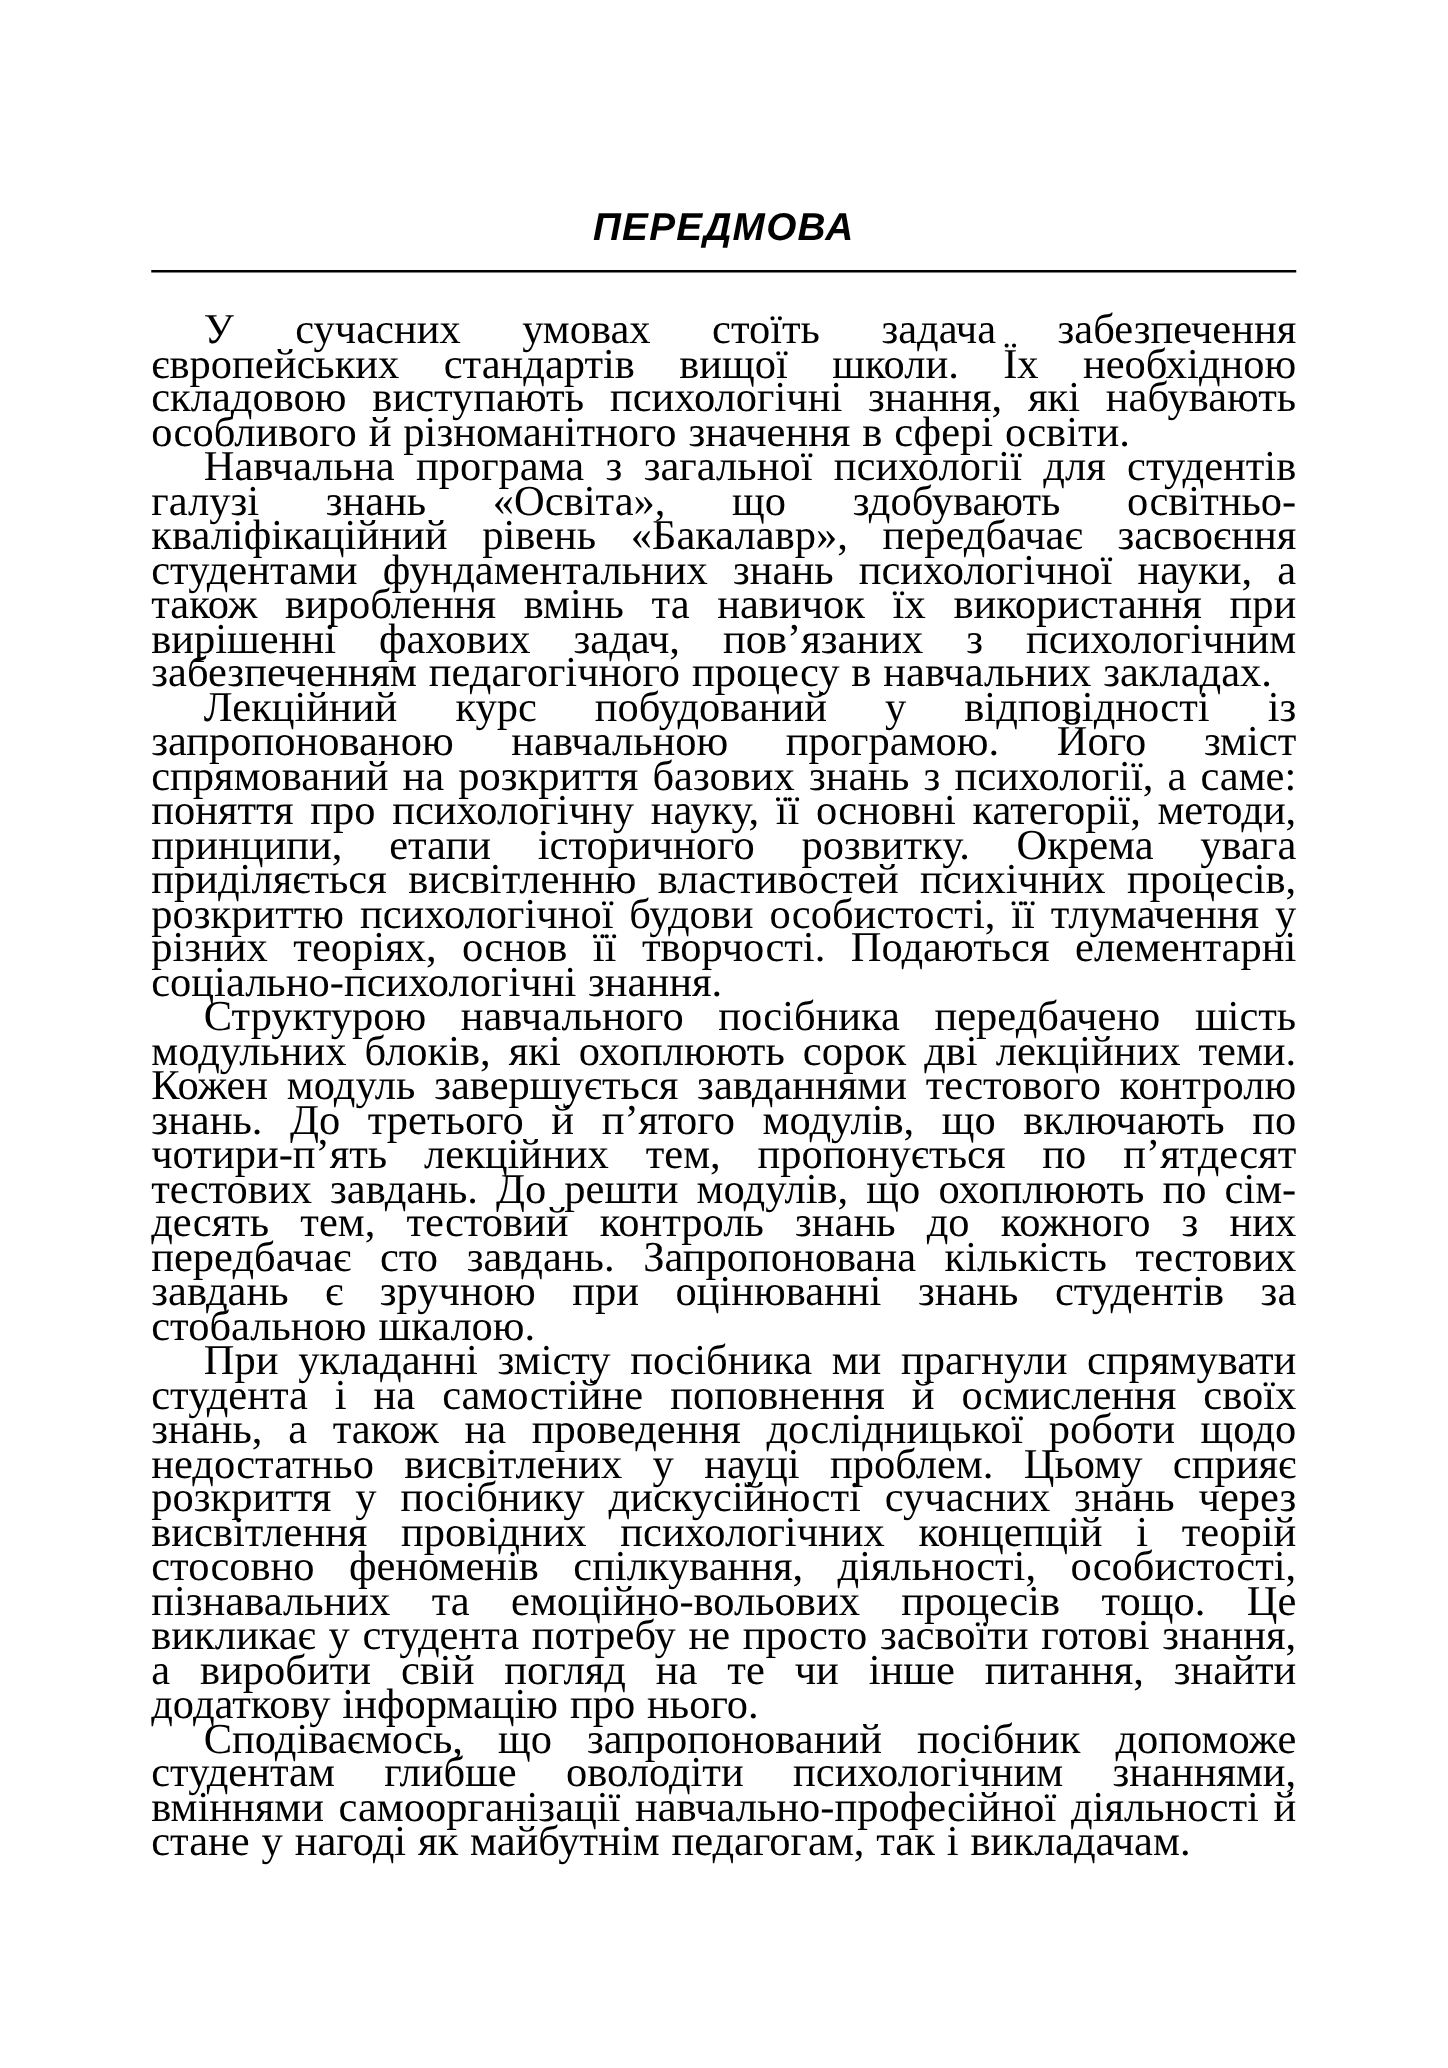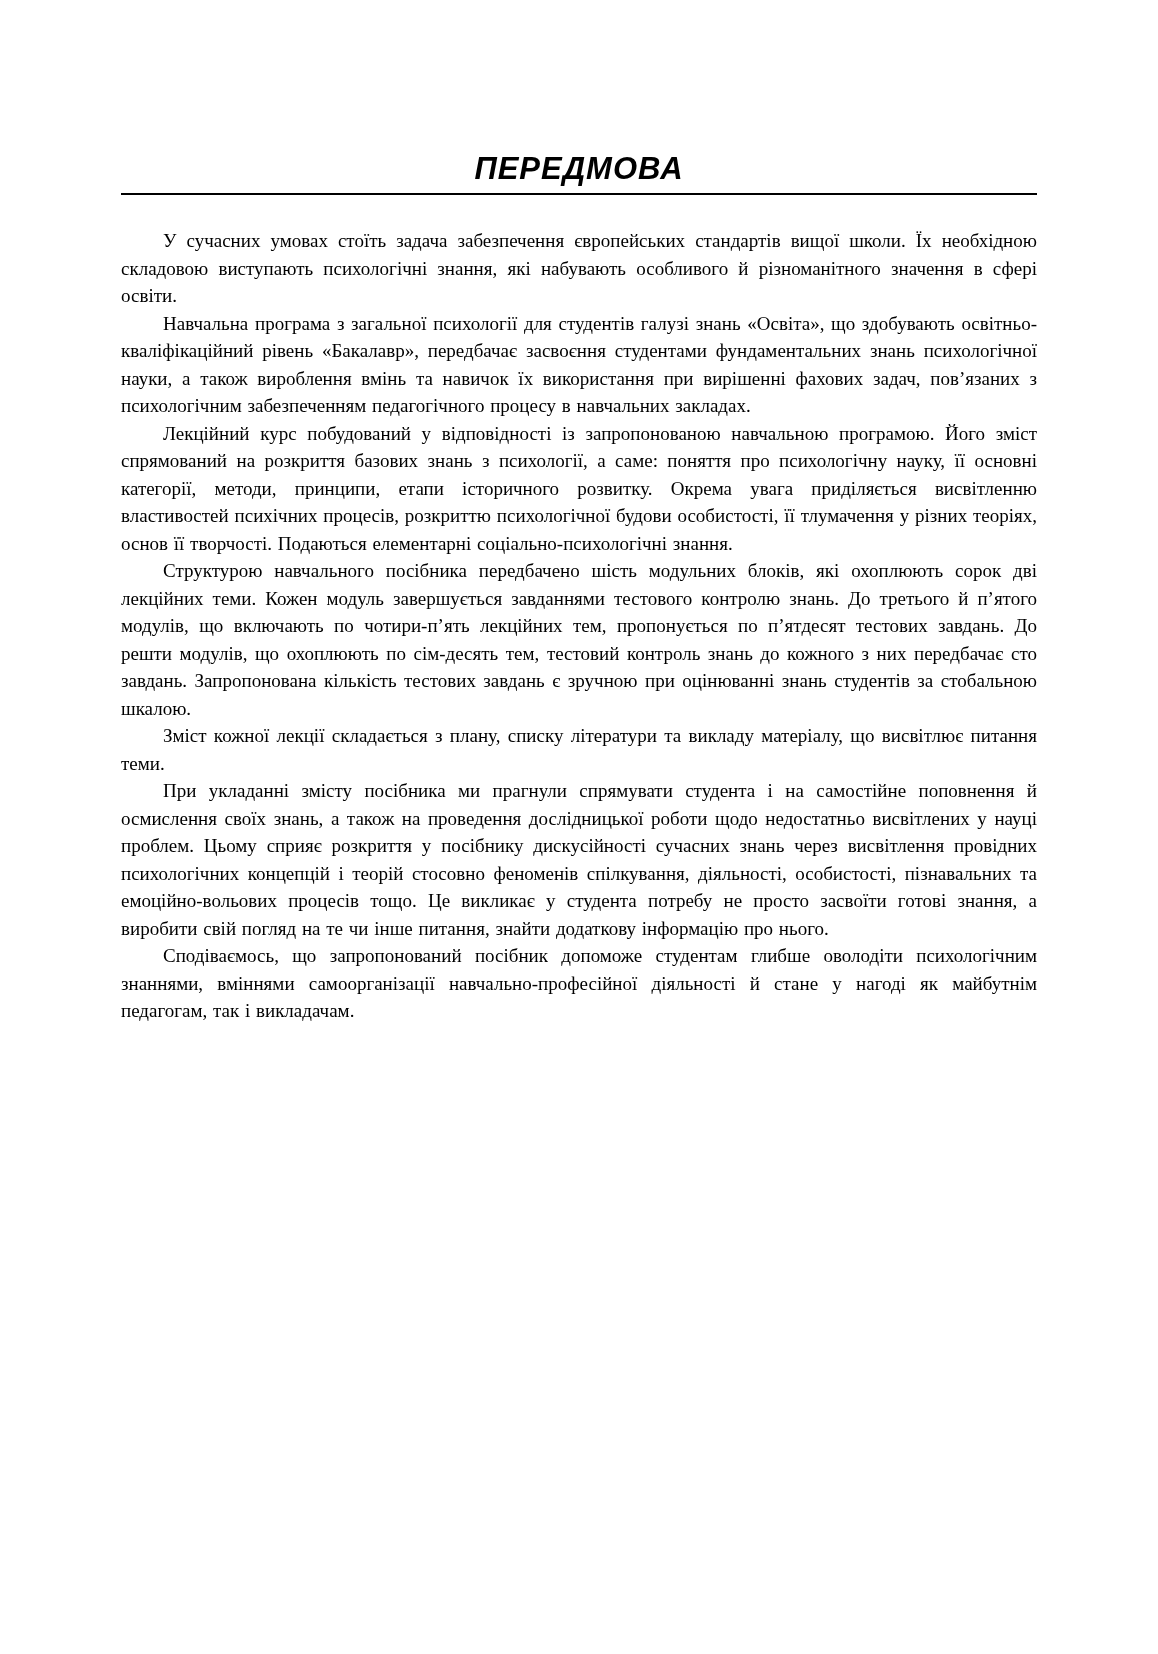--- a/index.html
+++ b/index.html
@@ -9,41 +9,41 @@
   }
   .page {
     position: relative;
     width: 1158px;
     height: 1654px;
     background: #ffffff;
     overflow: hidden;
     box-sizing: border-box;
   }
   .title {
-    margin: 3px;
+    margin: 16px;
     padding-top: 148px;
     text-align: center;
     font-family: "Liberation Sans", sans-serif;
     font-style: italic;
     font-weight: bold;
     font-size: 31px;
     letter-spacing: 1px;
     color: #000000;
   }
   .title-rule {
     width: 916px;
     margin: 6px auto 0 auto;
     border-bottom: 2px solid #000000;
     height: 0;
   }
   .body-text {
     width: 916px;
     margin: 32px auto 0 auto;
     font-family: "Liberation Serif", serif;
-    font-size: 19px;
+    font-size: 34px;
     line-height: 27.5px;
     text-align: justify;
     color: #000000;
   }
   .body-text p {
     margin: 0;
     padding: 0;
     text-indent: 42px;
     word-spacing: 1px;
   }
@@ -52,17 +52,16 @@
 <body>
 
 <div class="page">
   <h1 class="title">ПЕРЕДМОВА</h1>
   <div class="title-rule"></div>
   <div class="body-text">
     <p>У сучасних умовах стоїть задача забезпечення європейських стандартів вищої школи. Їх необхідною складовою виступають психологічні знання, які набувають особливого й різноманітного значення в сфері освіти.</p>
     <p>Навчальна програма з загальної психології для студентів галузі знань «Освіта», що здобувають освітньо-кваліфікаційний рівень «Бакалавр», передбачає засвоєння студентами фундаментальних знань психологічної науки, а також вироблення вмінь та навичок їх використання при вирішенні фахових задач, пов’язаних з психологічним забезпеченням педагогічного процесу в навчальних закладах.</p>
     <p>Лекційний курс побудований у відповідності із запропонованою навчальною програмою. Його зміст спрямований на розкриття базових знань з психології, а саме: поняття про психологічну науку, її основні категорії, методи, принципи, етапи історичного розвитку. Окрема увага приділяється висвітленню властивостей психічних процесів, розкриттю психологічної будови особистості, її тлумачення у різних теоріях, основ її творчості. Подаються елементарні соціально-психологічні знання.</p>
     <p>Структурою навчального посібника передбачено шість модульних блоків, які охоплюють сорок дві лекційних теми. Кожен модуль завершується завданнями тестового контролю знань. До третього й п’ятого модулів, що включають по чотири-п’ять лекційних тем, пропонується по п’ятдесят тестових завдань. До решти модулів, що охоплюють по сім-десять тем, тестовий контроль знань до кожного з них передбачає сто завдань. Запропонована кількість тестових завдань є зручною при оцінюванні знань студентів за стобальною шкалою.</p>
-    <p>Зміст кожної лекції складається з плану, списку літератури та викладу матеріалу, що висвітлює питання теми.</p>
     <p>При укладанні змісту посібника ми прагнули спрямувати студента і на самостійне поповнення й осмислення своїх знань, а також на проведення дослідницької роботи щодо недостатньо висвітлених у науці проблем. Цьому сприяє розкриття у посібнику дискусійності сучасних знань через висвітлення провідних психологічних концепцій і теорій стосовно феноменів спілкування, діяльності, особистості, пізнавальних та емоційно-вольових процесів тощо. Це викликає у студента потребу не просто засвоїти готові знання, а виробити свій погляд на те чи інше питання, знайти додаткову інформацію про нього.</p>
     <p>Сподіваємось, що запропонований посібник допоможе студентам глибше оволодіти психологічним знаннями, вміннями самоорганізації навчально-професійної діяльності й стане у нагоді як майбутнім педагогам, так і викладачам.</p>
   </div>
 </div>
 
 </body></html>

